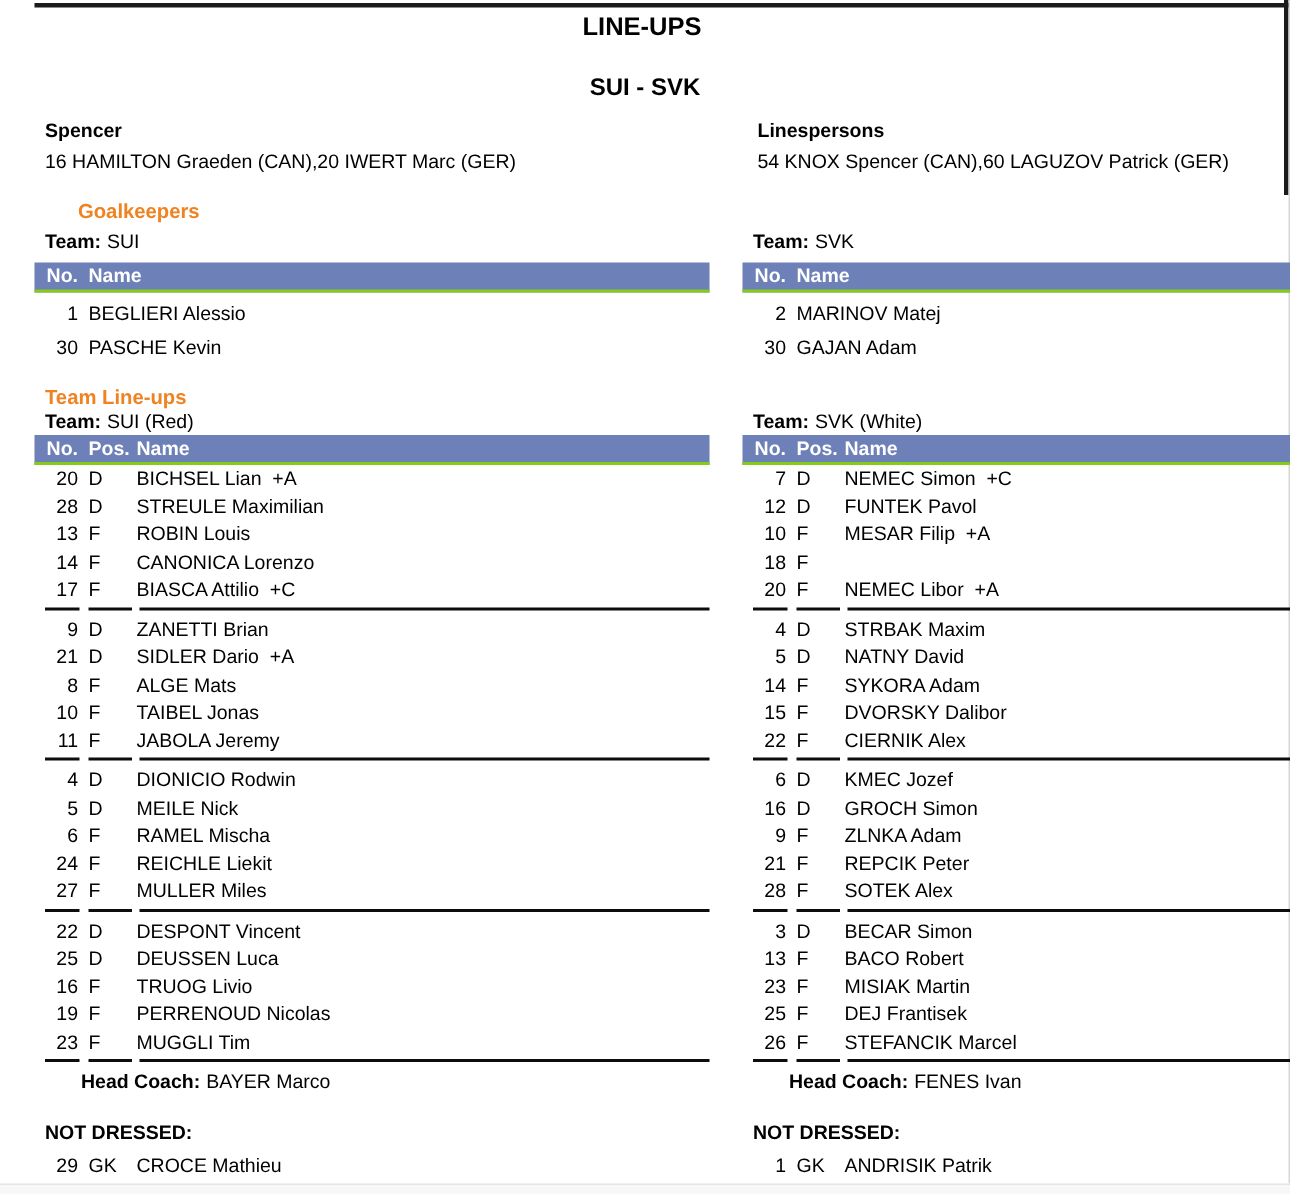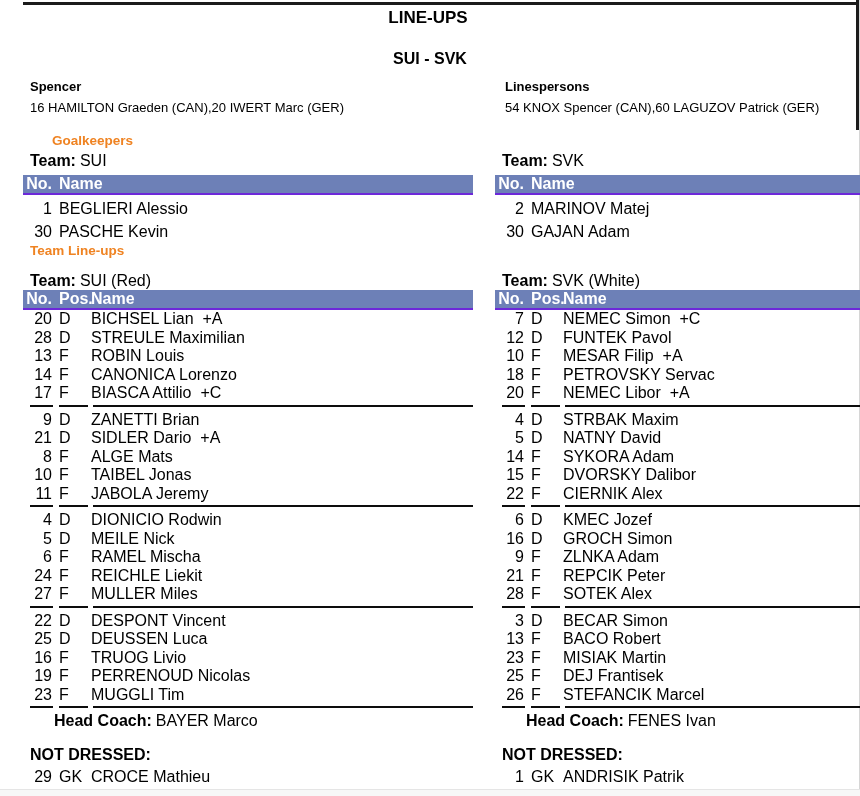--- a/index.html
+++ b/index.html
@@ -16,34 +16,34 @@
   .match { position:absolute; left:0; right:0; top:50px; margin:0; text-align:center; font-size:16px; font-weight:bold; }
 
   .officials { position:absolute; top:78px; font-size:13px; }
   #off-left  { left:30px; }
   #off-right { left:505px; }
   .off-label { font-weight:bold; height:18px; line-height:18px; }
   .off-val   { margin-top:3px; height:18px; line-height:18px; white-space:pre; }
 
   .section-title { position:absolute; left:30px; font-size:13.5px; font-weight:bold; color:var(--accent,#ef8322); height:18px; line-height:18px; }
   #gk-title { top:132px;margin-left:22px; }
-  #lu-title { top:242px; }
-
-  .tbl { position:absolute; font-size:16px; }
+  #lu-title { top:256px; }
+
+  .tbl { position:absolute; font-size:13px; }
   #gk-left  { left:23px;  top:152px; width:450px; }
   #gk-right { left:495px; top:152px; width:365px; }
   #lu-left  { left:23px;  top:272px; width:450px; }
   #lu-right { left:495px; top:272px; width:365px; }
 
   .team-line { margin-left:7px; height:18px; line-height:18px; }
   .gk .team-line { margin-bottom:5px; }
   .val { margin-left:4px; }
   .b { font-weight:bold; }
 
-  .bar { height:18px; line-height:18px; background:var(--bar,#6d80b7); border-bottom:2px solid #6d28d9; color:#fff; font-weight:bold; display:flex; }
+  .bar { height:18px; line-height:18px; background:var(--bar,#6d80b7); border-bottom:2px solid #84cc16; color:#fff; font-weight:bold; display:flex; }
 
   .c-no   { width:29px; text-align:right; white-space:pre; }
   .c-pos  { width:32px; margin-left:7px; white-space:pre; }
   .c-name { flex:1; white-space:pre; }
   .gk .c-name { margin-left:7px; }
 
   .rows .row { display:flex; }
   .gk .rows { margin-top:2px; }
   .gk .rows .row { height:23px;   line-height:23px; }
   .lu .rows .row { height:18.5px; line-height:18.5px; }
@@ -293,21 +293,20 @@
           <span class="c-name">FUNTEK Pavol</span>
         </div>
         <div class="row">
           <span class="c-no">10</span>
           <span class="c-pos">F</span>
           <span class="c-name">MESAR Filip  +A</span>
         </div>
         <div class="row">
           <span class="c-no">18</span>
           <span class="c-pos">F</span>
-          <span class="c-name">PETROVSKY Servac</span>
         </div>
         <div class="row">
           <span class="c-no">20</span>
           <span class="c-pos">F</span>
           <span class="c-name">NEMEC Libor  +A</span>
         </div>
       </div>
     <div class="sep">
         <span class="s1"></span>
         <span class="s2"></span>

